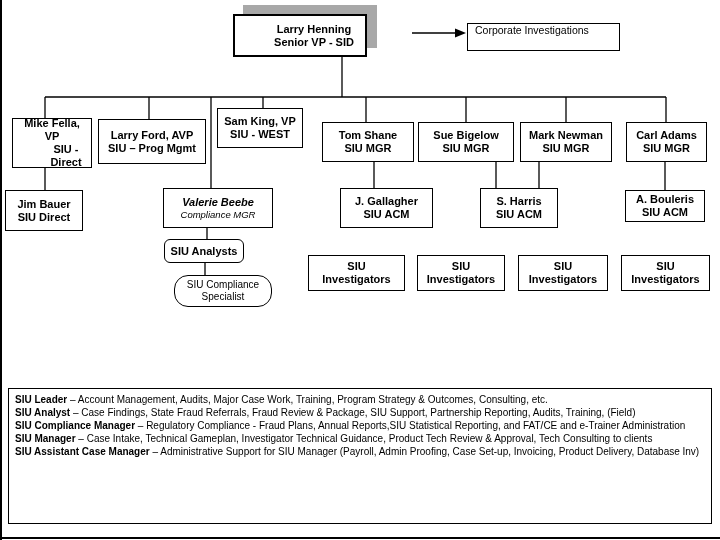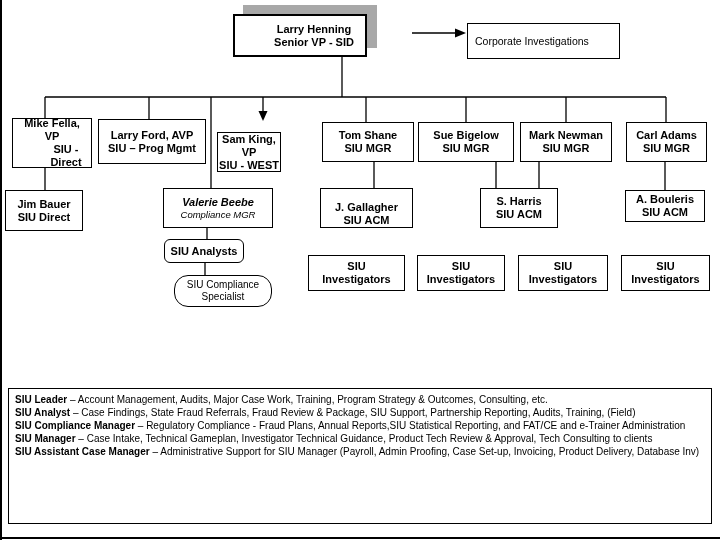--- a/index.html
+++ b/index.html
@@ -6,22 +6,22 @@
   #page{position:relative;width:720px;height:540px;background:#ffffff;overflow:hidden;
         font-family:"Liberation Sans",sans-serif;color:#000;}
   #connectors{position:absolute;left:0;top:0;width:720px;height:540px;}
   .node{position:absolute;background:#fff;border:1.5px solid #000;display:flex;flex-direction:column;
         align-items:center;justify-content:center;text-align:center;box-sizing:border-box;z-index:2;}
   .node .l1{font-size:11px;font-weight:bold;line-height:13px;}
   .node .l2{font-size:11px;font-weight:bold;line-height:13px;}
   .node .l3{font-size:11px;font-weight:bold;line-height:13px;margin-left:28px;}
   .node .sub{font-size:9.5px;font-weight:normal;line-height:12px;}
   .node.plain .l1,.node.plain .l2{font-weight:normal;font-size:10px;line-height:12px;}
-  #corp-box{position:absolute;left:467px;top:23px;width:153px;height:36px;background:#fff;
-        border:1px solid #000;display:flex;align-items:center;box-sizing:border-box;
+  #corp-box{position:absolute;left:467px;top:23px;width:153px;height:28px;background:#fff;
+        border:1px solid #000;display:flex;box-sizing:border-box;
         font-size:10.5px;padding-left:7px;z-index:2;}
   #top-shadow{position:absolute;left:243px;top:5px;width:134px;height:43px;background:#a8a8a8;z-index:1;}
   #legend-box{position:absolute;left:8px;top:388px;width:704px;height:136px;border:1.2px solid #000;
         box-sizing:border-box;padding:4px 6px;z-index:2;background:#fff;}
   .legend-entry{font-size:10px;line-height:13px;}
   .legend-entry b{font-weight:bold;}
   #page-left-border{position:absolute;left:0;top:0;width:2px;height:540px;background:#000;z-index:3;}
   #page-bottom-border{position:absolute;left:0;top:537px;width:720px;height:2px;background:#000;z-index:3;}
 </style>
 </head>
@@ -71,21 +71,21 @@
     <div class="l1">Mike Fella,</div>
     <div class="l2">VP</div>
     <div class="l3">SIU - Direct</div>
   </div>
 
   <div class="node" style="left:98px;top:119px;width:108px;height:45px;">
     <div class="l1">Larry Ford, AVP</div>
     <div class="l2">SIU – Prog Mgmt</div>
   </div>
 
-  <div class="node" style="left:217px;top:132px;width:64px;height:40px;">
+  <div class="node" style="left:217px;top:108px;width:86px;height:40px;">
     <div class="l1">Sam King, VP</div>
     <div class="l2">SIU - WEST</div>
   </div>
 
   <div class="node" style="left:322px;top:122px;width:92px;height:40px;">
     <div class="l1">Tom Shane</div>
     <div class="l2">SIU MGR</div>
   </div>
 
   <div class="node" style="left:418px;top:122px;width:96px;height:40px;">
@@ -106,21 +106,21 @@
   <div class="node" style="left:5px;top:190px;width:78px;height:41px;">
     <div class="l1">Jim Bauer</div>
     <div class="l2">SIU Direct</div>
   </div>
 
   <div class="node" style="left:163px;top:188px;width:110px;height:40px;font-style:italic;">
     <div class="l1">Valerie Beebe</div>
     <div class="sub">Compliance MGR</div>
   </div>
 
-  <div class="node" style="left:320px;top:188px;width:93px;height:40px;justify-content:flex-end;">
+  <div class="node" style="left:340px;top:188px;width:93px;height:40px;">
     <div class="l1">J. Gallagher</div>
     <div class="l2">SIU ACM</div>
   </div>
 
   <div class="node" style="left:480px;top:188px;width:78px;height:40px;">
     <div class="l1">S. Harris</div>
     <div class="l2">SIU ACM</div>
   </div>
 
   <div class="node" style="left:625px;top:190px;width:80px;height:32px;">

